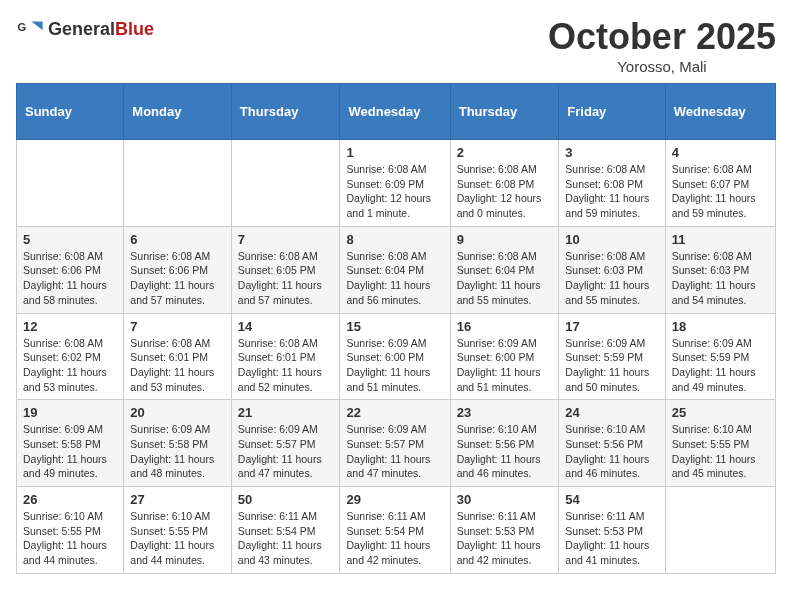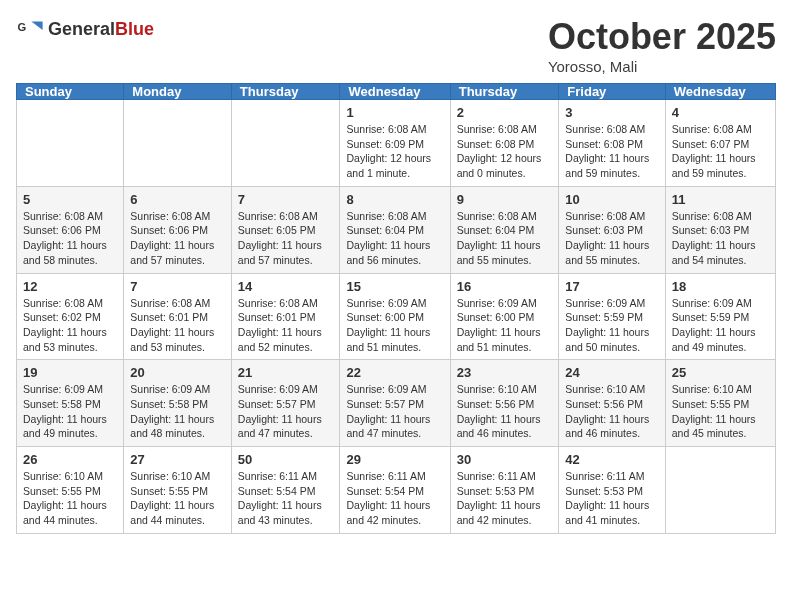--- a/index.html
+++ b/index.html
@@ -28,41 +28,41 @@
       line-height: 1.1;
     }
     .logo-general { color: #333; }
     .logo-blue { color: #b91c1c; }
     .logo-icon {
       width: 28px;
       height: 28px;
       margin-right: 4px;
     }
     .title-block {
-      text-align: left;
+      text-align: center;
     }
     .month-title {
       font-size: 36px;
       font-weight: bold;
       color: #333;
     }
     .subtitle {
       font-size: 15px;
       color: #404040;
     }
     .calendar {
       width: 100%;
       border-collapse: collapse;
       border: 1px solid #ccc;
     }
     .calendar th {
       background: #3a7abf;
       color: #fff;
       text-align: left;
-      padding: 0 8px;
+      padding: 20px 8px;
       font-size: 13px;
       border: 1px solid #2e6aa8;
       margin-top: 43px;
     }
     .calendar td {
       vertical-align: top;
       padding: 5px 6px;
       border: 1px solid #ccc;
       width: 113px;
       min-height: 80px;
@@ -338,21 +338,21 @@
 and 42 minutes.</div>
         </td>
         <td>
           <span class="day-number">30</span>
           <div class="day-info" style="white-space: pre-line;">Sunrise: 6:11 AM
 Sunset: 5:53 PM
 Daylight: 11 hours
 and 42 minutes.</div>
         </td>
         <td>
-          <span class="day-number">42</span>
+          <span class="day-number">54</span>
           <div class="day-info" style="white-space: pre-line;">Sunrise: 6:11 AM
 Sunset: 5:53 PM
 Daylight: 11 hours
 and 41 minutes.</div>
         </td>
         <td class="empty-cell"></td>
       </tr>
     </tbody>
 </table>
 

